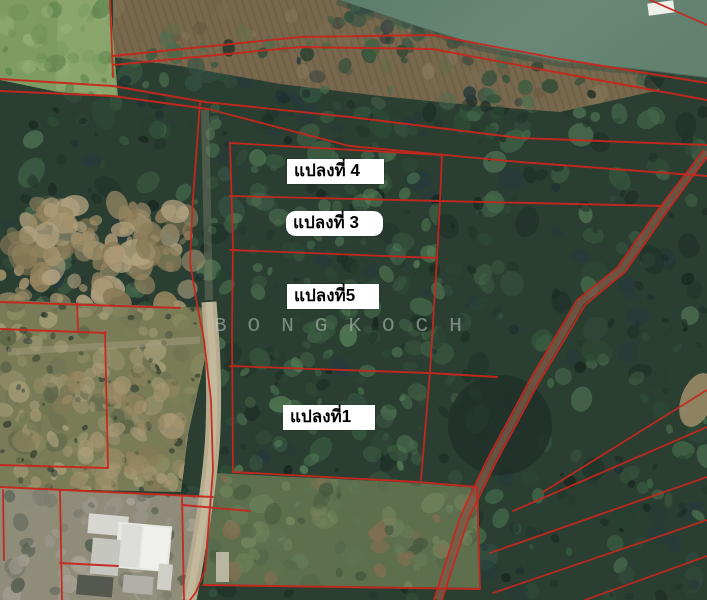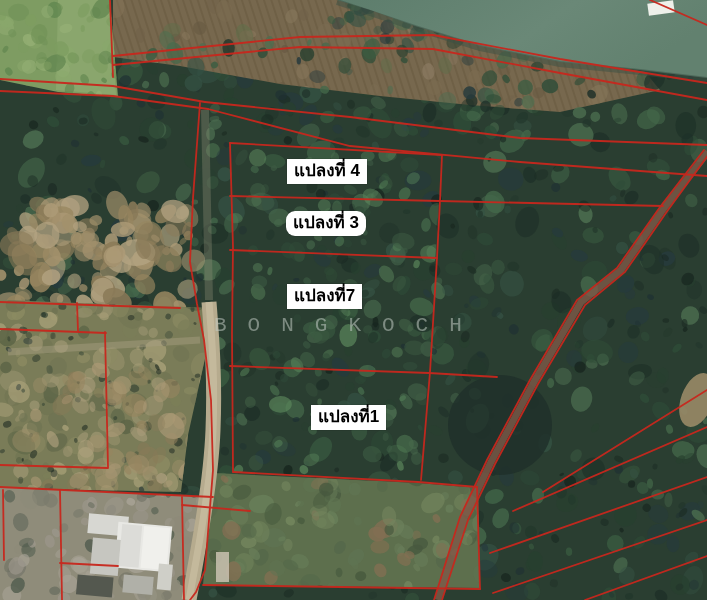--- a/index.html
+++ b/index.html
@@ -15,28 +15,28 @@
     position:relative;width:707px;height:600px;overflow:hidden;
     background:var(--forest);
     font-family:"Liberation Sans","DejaVu Sans",sans-serif;
   }
   .stage svg{position:absolute;left:0;top:0;display:block;}
   .plabel{
     position:absolute;
     background:var(--label-bg);
     color:var(--label-text);
     font-size:17px;font-weight:bold;line-height:22px;
-    padding:1px 7px 2px 7px;
+    padding:1px 24px 2px 7px;
     white-space:nowrap;
     box-shadow:0 0 1px rgba(0,0,0,.4);
   }
   .pl4{left:287px;top:159px;}
   .pl3{left:286px;top:211px;border-radius:9px;}
   .pl2{left:287px;top:284px;}
-  .pl1{left:283px;top:405px;margin-left:28px;}
+  .pl1{left:283px;top:405px;}
   .wm{
     position:absolute;color:var(--watermark);opacity:.55;
     font-family:Liberation Mono, monospace;
     font-size:21px;font-weight:400;white-space:nowrap;
   }
   .wm1{left:214px;top:314px;letter-spacing:21px;}
   .wm2{left:136px;top:339px;letter-spacing:18px;}
 </style>
 </head>
 <body>
@@ -1919,18 +1919,18 @@
       <path d="M513,511 L707,427"></path>
       <path d="M490,553 L707,477"></path>
       <path d="M493,593 L707,520"></path>
       <path d="M585,600 L707,556"></path>
       <path d="M650,0 L707,25"></path>
     </g>
   </svg>
 
   <div class="plabel pl4">แปลงที่ 4</div>
   <div class="plabel pl3">แปลงที่ 3</div>
-  <div class="plabel pl2">แปลงที่7</div>
+  <div class="plabel pl2">แปลงที่5</div>
   <div class="plabel pl1">แปลงที่1</div>
 
   <div class="wm wm1">BONGKOCH</div>
 
 </div>
 
 </body></html>

